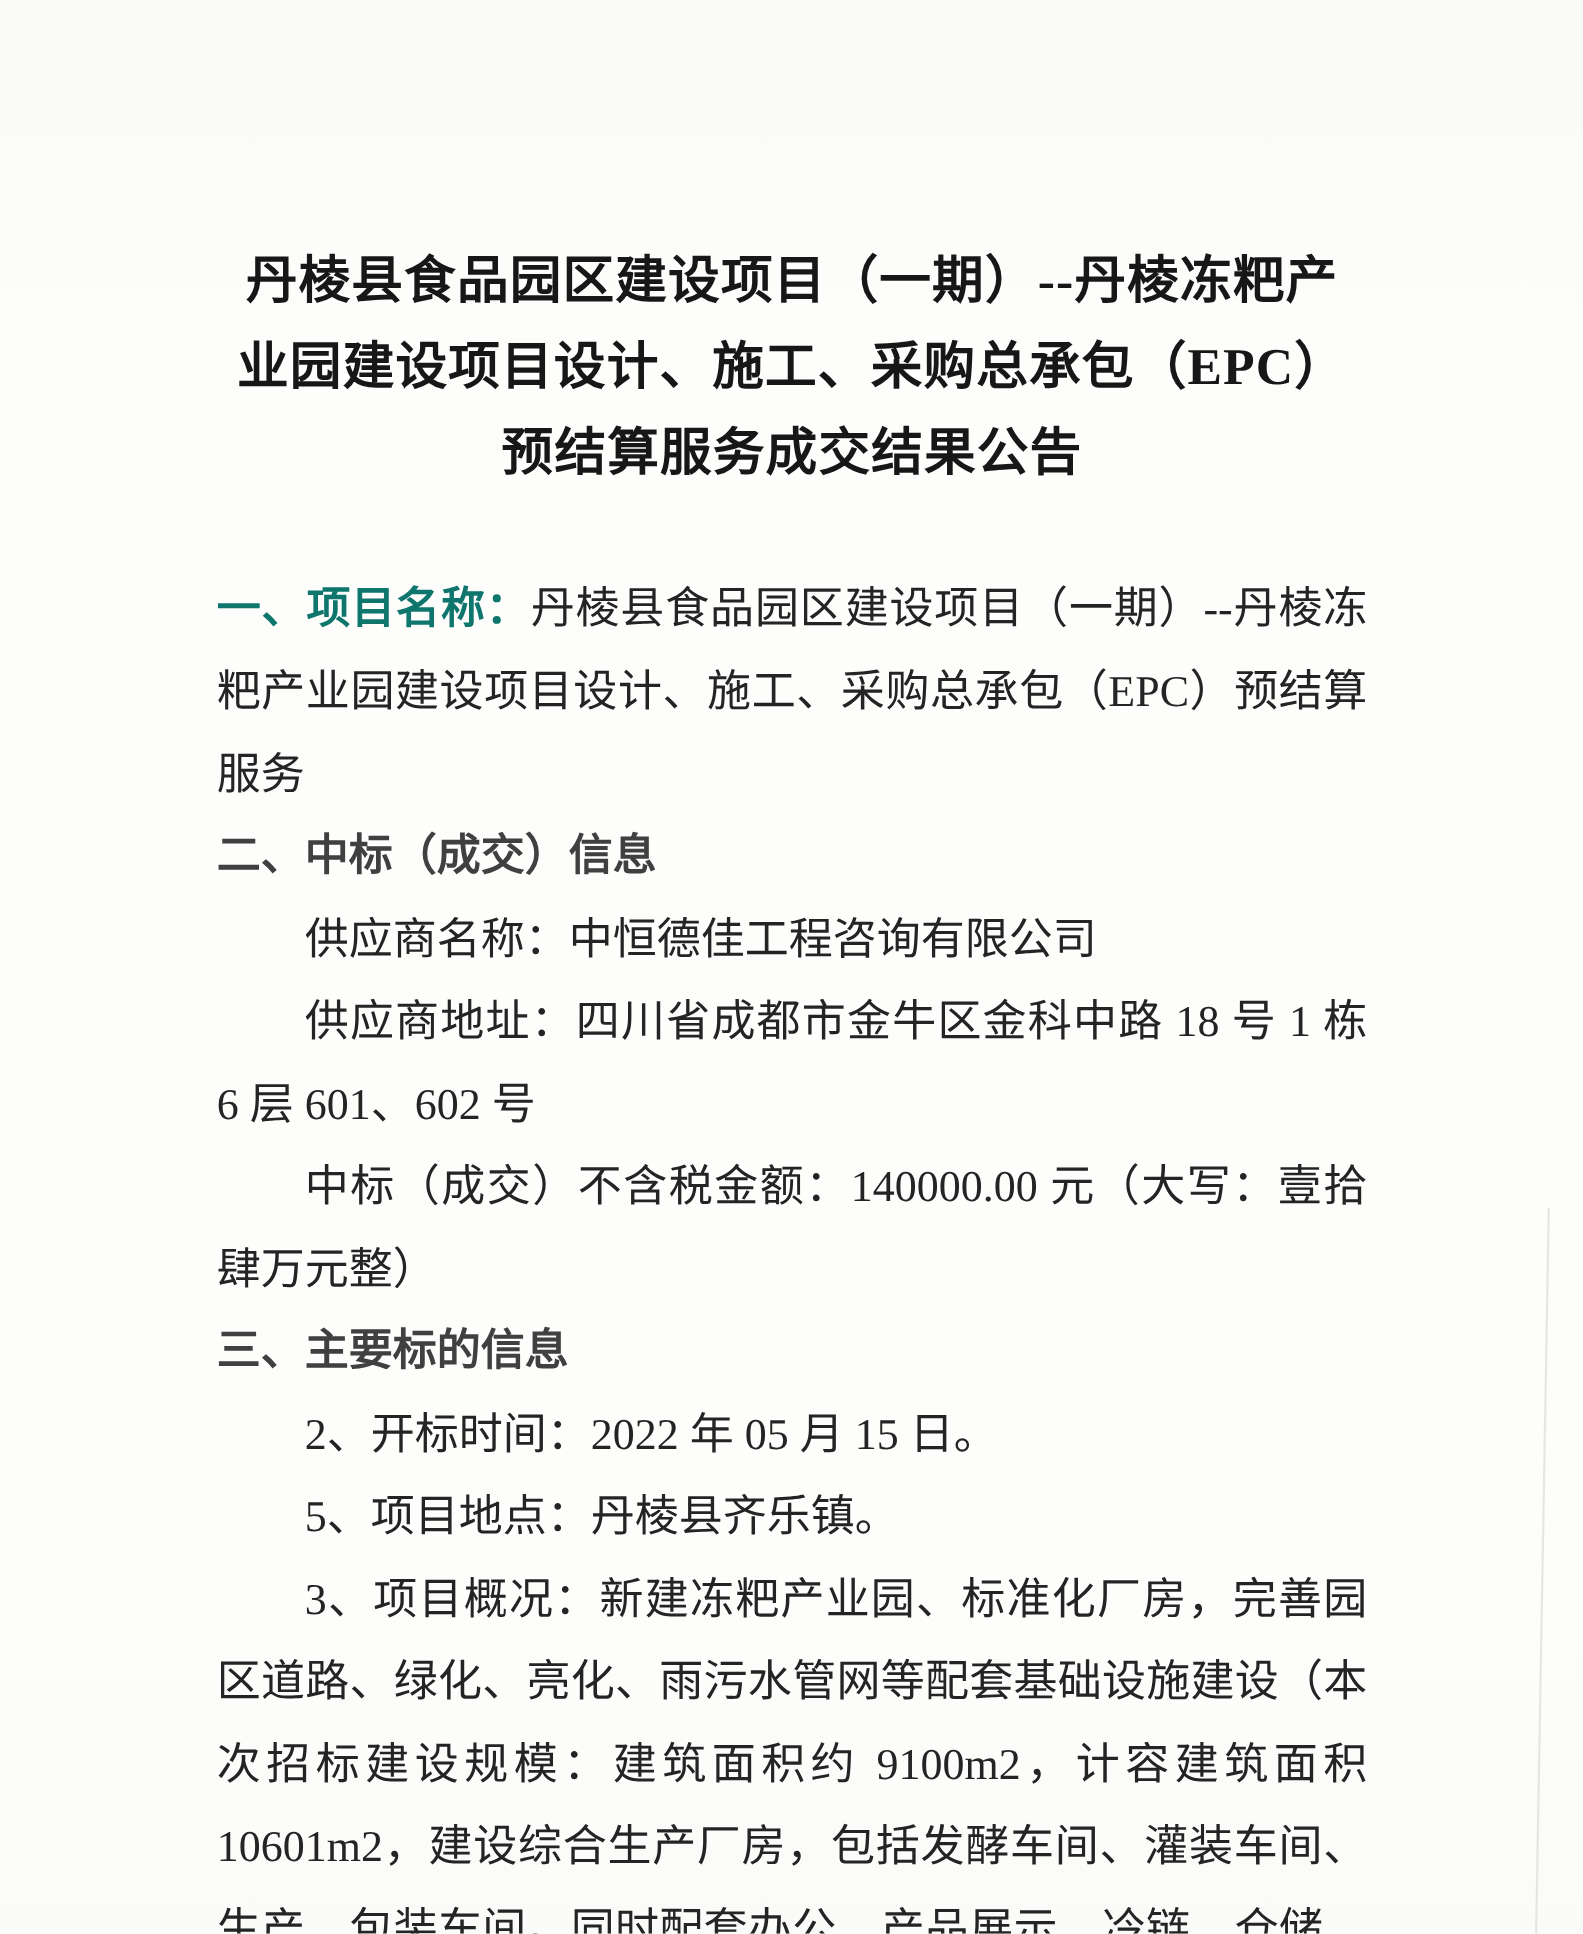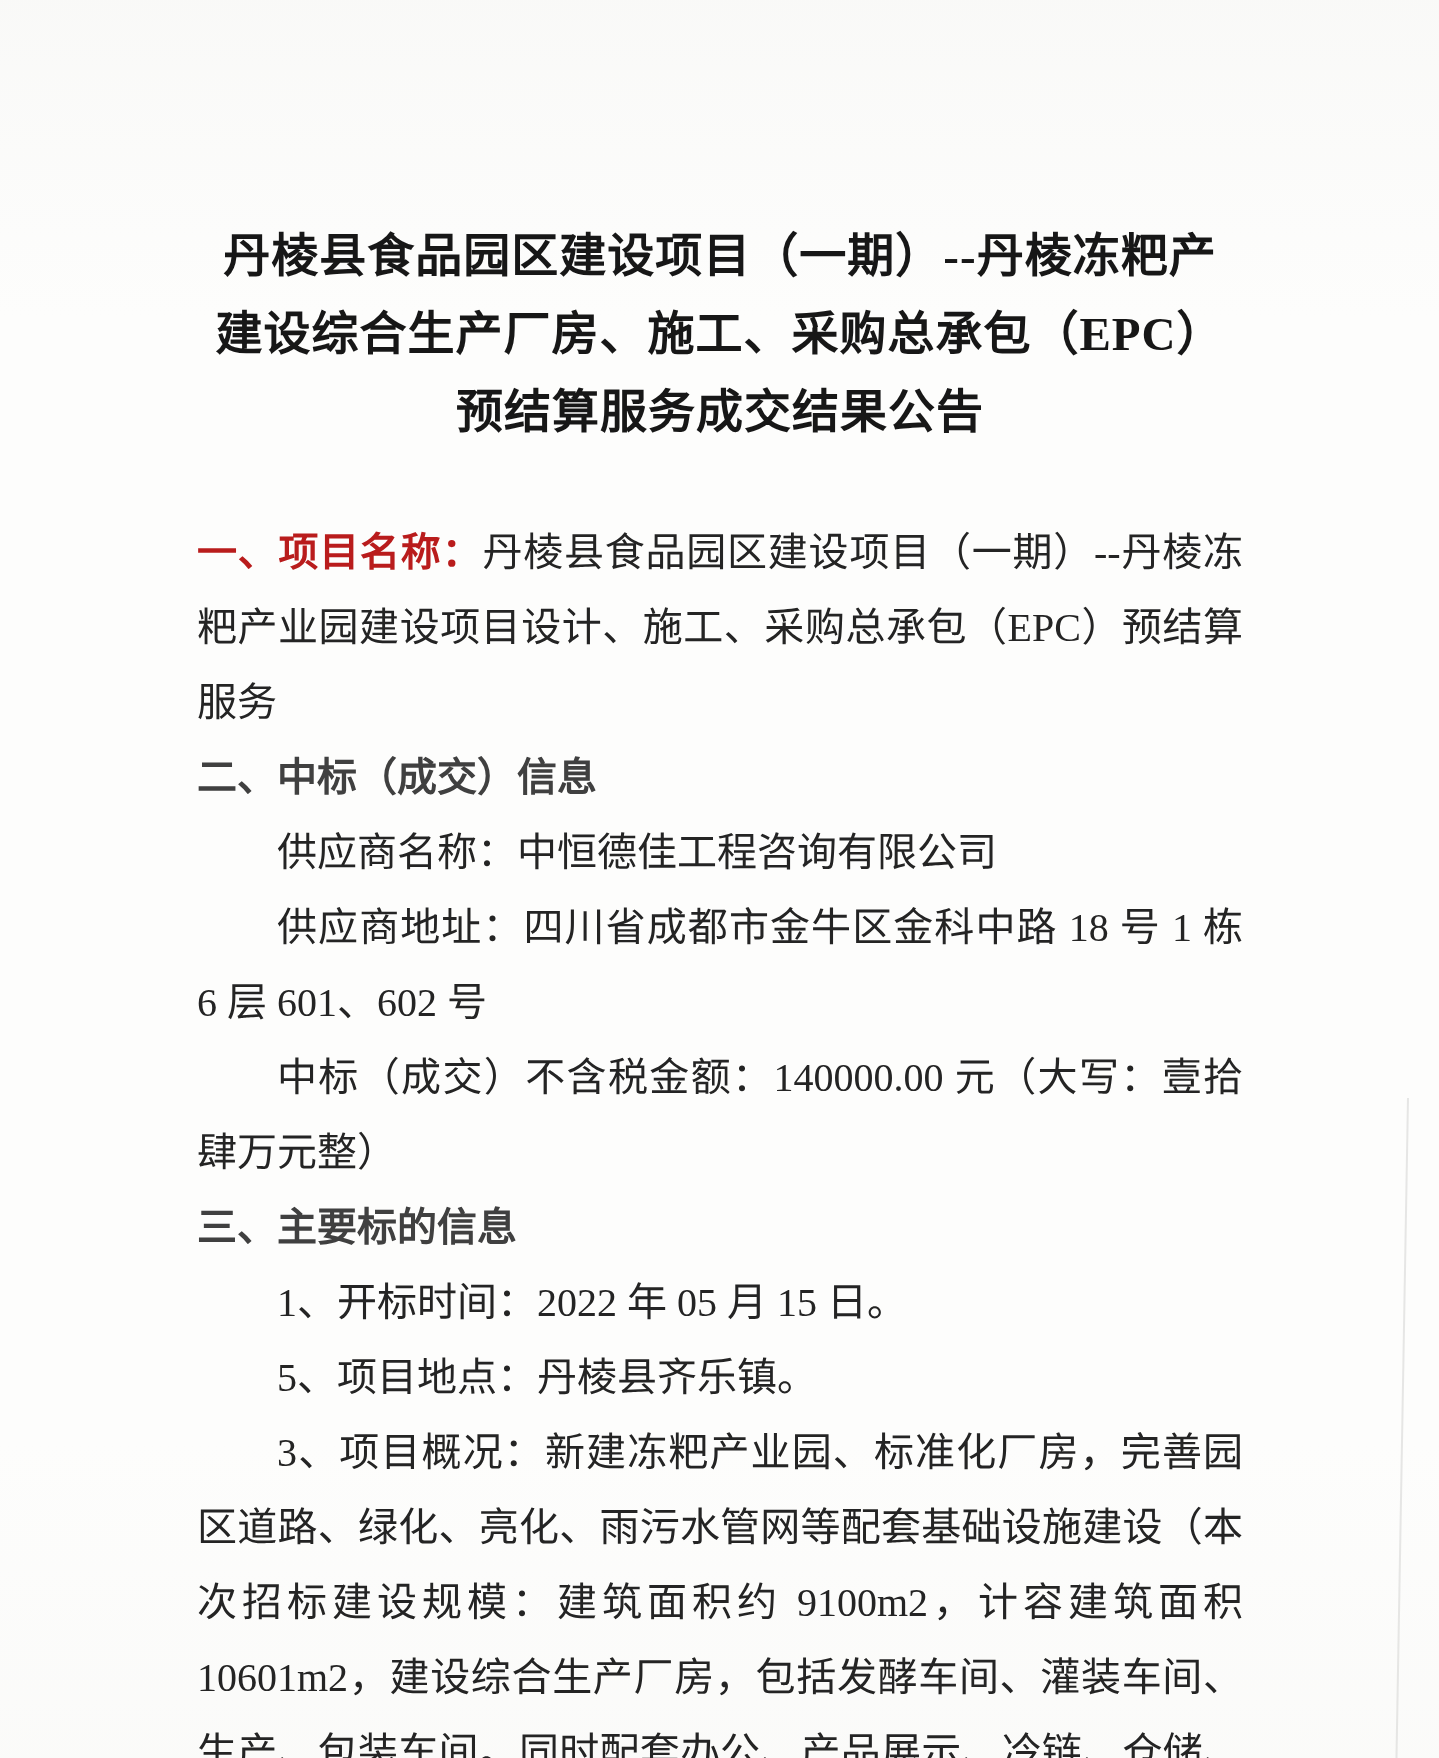--- a/index.html
+++ b/index.html
@@ -46,21 +46,21 @@
     font-size: 40px;
     line-height: 75px;
     text-align: justify;
     color: #242424;
   }
   .para { margin: 0; }
   .ind { text-indent: 2em; }
   .hd {
     font-family: "Liberation Sans", "DejaVu Sans", sans-serif;
     font-weight: bold;
-    color: #b91c1c;
+    color: #0f766e;
   }
   .heading-para { font-family: "Liberation Sans", "DejaVu Sans", sans-serif; font-weight: bold; color: #404040; }
   .scan-edge-line {
     position: absolute;
     left: 1407px;
     top: 1098px;
     width: 2px;
     height: 662px;
     background: #dadad8;
     opacity: 0.65;
@@ -71,39 +71,39 @@
 </style>
 </head>
 <body>
 
 <div class="page">
 
   <div class="content">
 
     <h1 class="doc-title">
       <span class="t-line">丹棱县食品园区建设项目（一期）--丹棱冻粑产</span>
-      <span class="t-line">建设综合生产厂房、施工、采购总承包（EPC）</span>
+      <span class="t-line">业园建设项目设计、施工、采购总承包（EPC）</span>
       <span class="t-line">预结算服务成交结果公告</span>
     </h1>
 
     <div class="doc-body">
 
       <p class="para"><span class="hd">一、项目名称：</span><span>丹棱县食品园区建设项目（一期）--丹棱冻粑产业园建设项目设计、施工、采购总承包（EPC）预结算服务</span></p>
 
       <p class="para heading-para">二、中标（成交）信息</p>
 
       <p class="para ind"><span>供应商名称：</span><span>中恒德佳工程咨询有限公司</span></p>
 
       <p class="para ind"><span>供应商地址：</span><span>四川省成都市金牛区金科中路 18 号 1 栋 6 层 601、602 号</span></p>
 
       <p class="para ind"><span>中标（成交）不含税金额：</span><span>140000.00 元（大写：壹拾肆万元整）</span></p>
 
       <p class="para heading-para">三、主要标的信息</p>
 
-      <p class="para ind"><span>1、开标时间：</span><span>2022 年 05 月 15 日。</span></p>
+      <p class="para ind"><span>2、开标时间：</span><span>2022 年 05 月 15 日。</span></p>
 
       <p class="para ind"><span>5、项目地点：</span><span>丹棱县齐乐镇。</span></p>
 
       <p class="para ind"><span>3、项目概况：</span><span>新建冻粑产业园、标准化厂房，完善园区道路、绿化、亮化、雨污水管网等配套基础设施建设（本次招标建设规模：建筑面积约 9100m2，计容建筑面积 10601m2，建设综合生产厂房，包括发酵车间、灌装车间、生产、包装车间。同时配套办公、产品展示、冷链、仓储、污水处理、设施设备建设等），预计建安费约 6000 万元。</span></p>
 
     </div>
   </div>
 
   <div class="scan-edge-line"></div>
 

